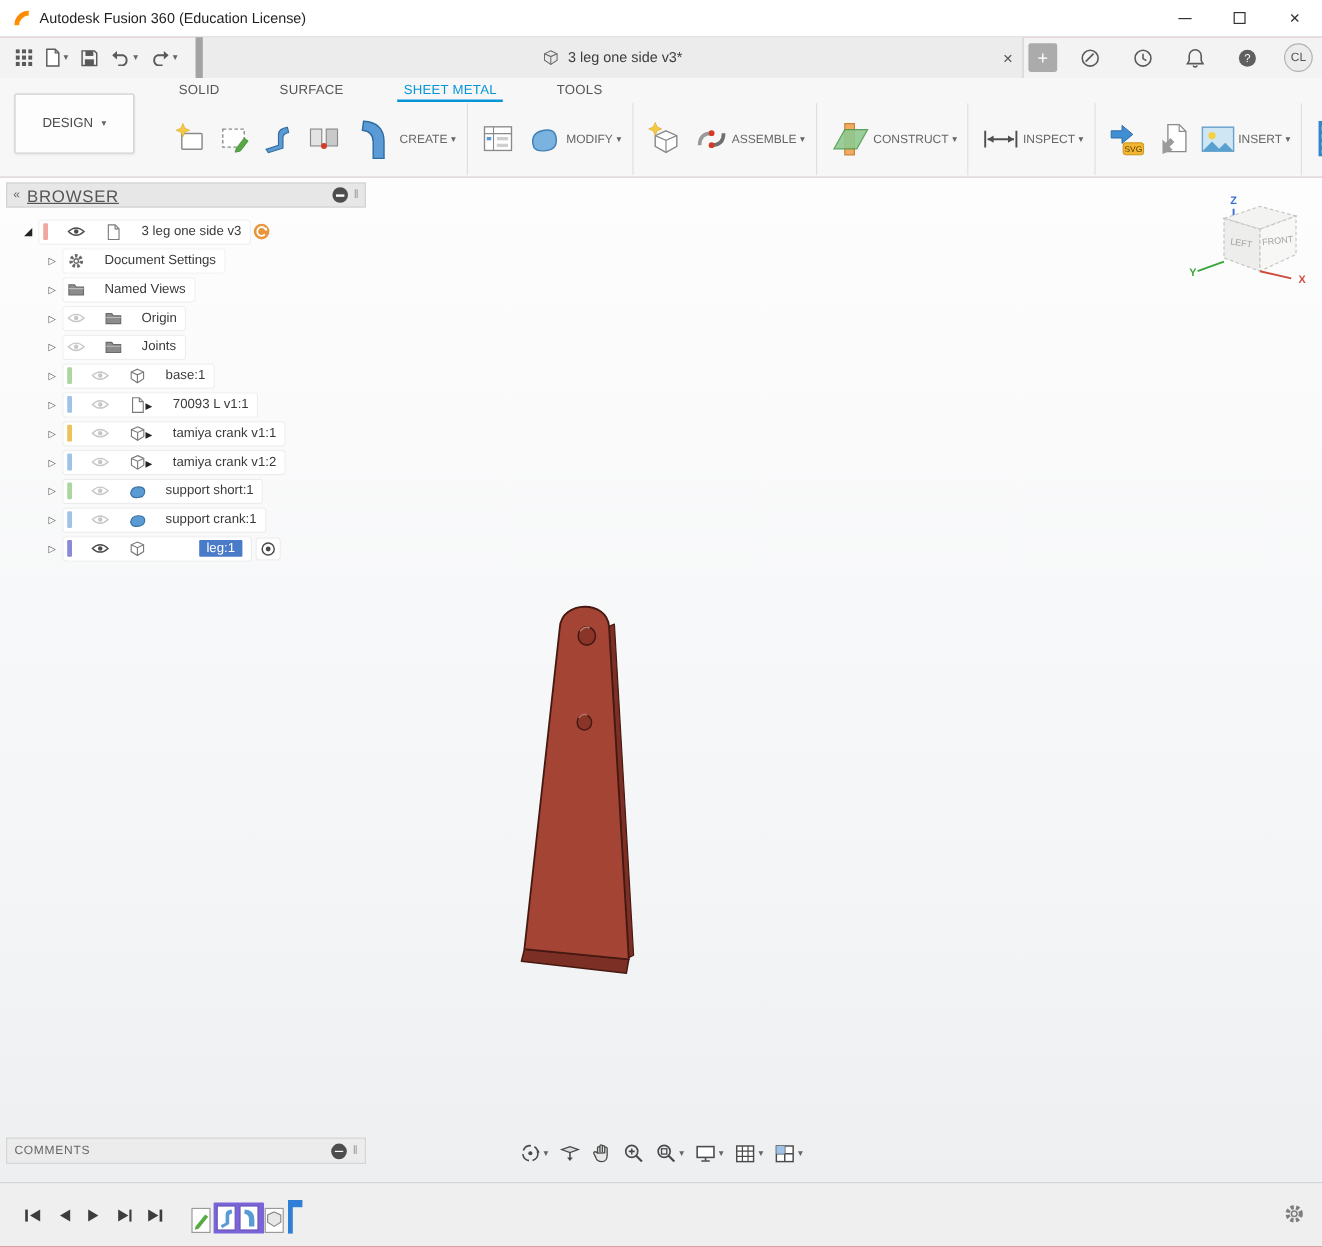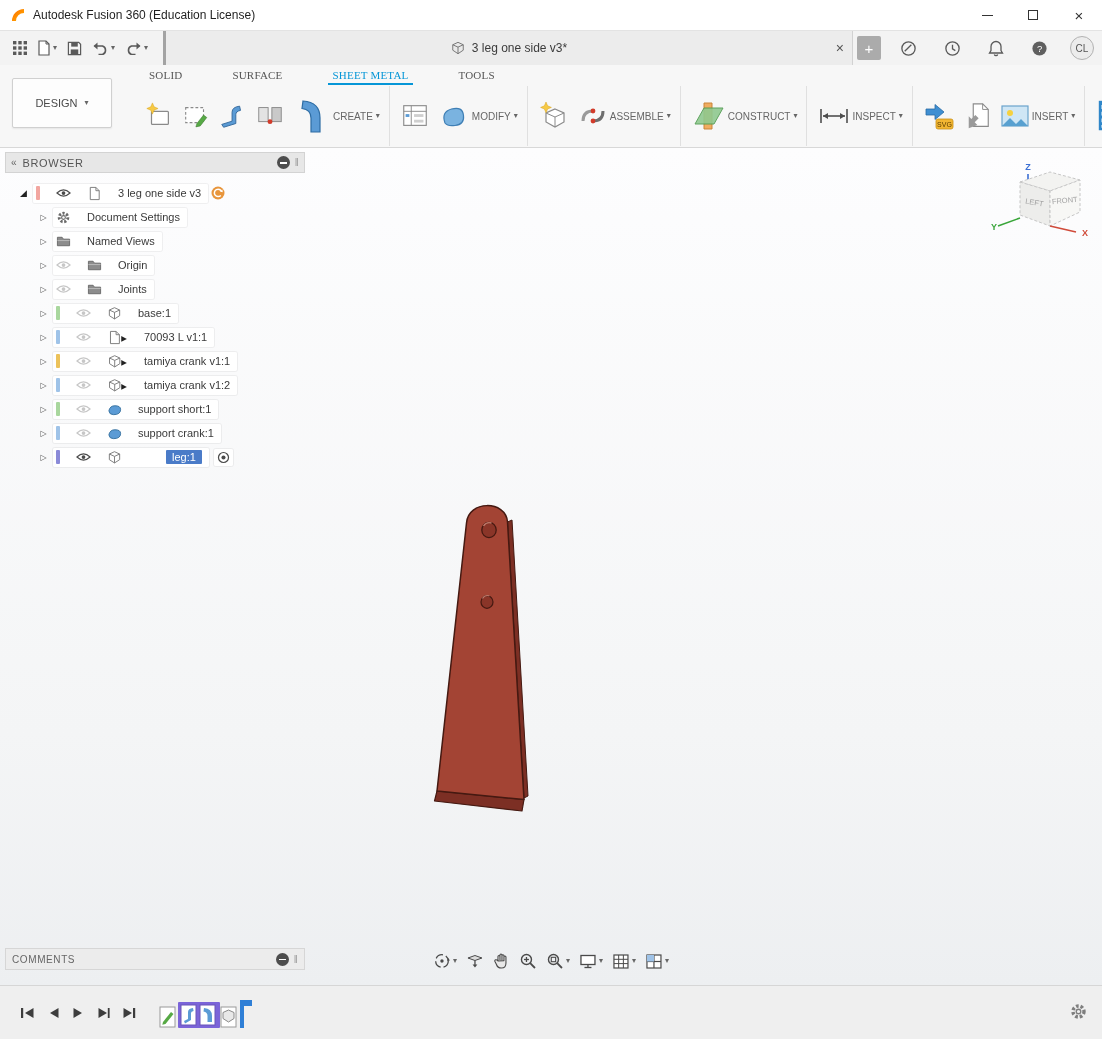--- a/index.html
+++ b/index.html
@@ -17,59 +17,59 @@
   .min-glyph { display:block; width:11px; height:0; border-bottom:1px solid #333; }
   .max-glyph { display:block; width:10px; height:10px; border:1px solid #333; }
 
   
   .appbar { position:absolute; top:31px; left:0; right:0; height:34px; background:#f3f3f3;
     display:flex; align-items:center; padding:0 8px; }
   .abtn { background:transparent; border:none; display:flex; align-items:center; gap:2px;
     padding:4px 5px; cursor:pointer; color:#5a5a5a; }
   .caret { font-size:8px; color:#666; line-height:1; }
   .tabstrip { flex:1; height:34px; margin-left:10px; background:#e2e2e2; display:flex; align-items:stretch; }
-  .doctab { flex:1; background:#ececec; border-left:3px solid #a3a3a3; border-right:1px solid #d2d2d2;
+  .doctab { flex:1; background:#ececec; border-left:6px solid #a3a3a3; border-right:1px solid #d2d2d2;
     display:flex; align-items:center; justify-content:center; position:relative; font-size:12px; color:#3c3c3c; gap:7px; }
   .doctab .closex { position:absolute; right:8px; top:50%; transform:translateY(-50%);
     background:none; border:none; font-size:14px; color:#555; cursor:pointer; line-height:1; }
   .newtab { width:24px; height:24px; margin:5px 4px; background:#ababab; color:#fff; border:none;
     font-size:15px; line-height:1; border-radius:2px; cursor:pointer; }
   .rightIcons { display:flex; align-items:center; gap:17px; margin-left:10px; }
   .avatar { width:24px; height:24px; border-radius:50%; background:#ececec; border:1px solid #b2b2b2;
     font-size:10px; color:#555; display:flex; align-items:center; justify-content:center; cursor:pointer; }
 
   
   .ribbon { position:absolute; top:65px; left:0; right:0; height:83px; background:#f7f7f7;
     border-bottom:1px solid #d8d8d8; }
   .design-btn { position:absolute; left:12px; top:13px; width:100px; height:50px; background:#fdfdfd;
     border:1px solid #d0d0d0; border-radius:2px; display:flex; align-items:center; justify-content:center;
     gap:7px; font-size:11px; color:#4a4a4a; cursor:pointer; box-shadow:0 1px 2px rgba(0,0,0,.07); }
   .ribbon-tabs { position:absolute; left:144px; top:1px; display:flex; gap:40px; font-size:11px; color:#555; }
-  .rtab { padding:3px 5px 4px; cursor:pointer; letter-spacing:.2px; background:none; border:none; color:#555; font-size:11px;font-family:Liberation Serif, serif; }
+  .rtab { padding:3px 5px 4px; cursor:pointer; letter-spacing:.2px; background:none; border:none; color:#555; font-size:11px; }
   .rtab.active { color:#0696d7; box-shadow:inset 0 -2px 0 #0696d7; }
   .ribbon-groups { position:absolute; left:134px; top:21px; height:60px; display:flex; }
   .rgroup { display:flex; flex-direction:row; align-items:center; padding:0 9px; }
   .rgroup + .rgroup { border-left:1px solid #e0e0e0; }
   .rtools { flex:1; display:flex; align-items:center; gap:5px; }
   .rtool { background:none; border:none; padding:1px; cursor:pointer; display:flex; align-items:center; }
   .rlabel { height:15px; font-size:10px; color:#666; display:flex; gap:3px; align-items:center; }
 
   
   .canvas { position:absolute; top:148px; left:0; width:1102px; height:837px;
     background:linear-gradient(180deg,#fdfdfe 0%, #f4f5f6 70%, #edeff1 100%); }
   .partsvg { position:absolute; inset:0; }
 
   
   .viewcube { position:absolute; right:8px; top:12px; width:104px; height:96px; cursor:pointer; }
 
   
   .browser { position:absolute; left:5px; top:4px; width:300px; font-size:11px; color:#3a3a3a; }
   .bheader { height:21px; background:#e7e7e7; border:1px solid #d3d3d3; display:flex; align-items:center;
     padding:0 5px; gap:6px; color:#555; }
-  .bheader .btitle { font-size:11px; letter-spacing:.6px; color:#555; }
+  .bheader .btitle { font-size:14px; letter-spacing:.6px; color:#555;text-decoration:underline; }
   .hsp { margin-left:auto; display:flex; align-items:center; gap:5px; }
   .circle-ctl { width:13px; height:13px; border-radius:50%; background:#4d4d4d; position:relative; border:none; cursor:pointer; }
   .circle-ctl::after { content:""; position:absolute; left:3px; right:3px; top:6px; height:1.5px; background:#fff; }
   .grip { color:#9a9a9a; font-size:10px; cursor:grab; }
   .brows { padding-top:8px; display:flex; flex-direction:column; }
   .brow { height:24px; display:flex; align-items:center; gap:3px; }
   .brow .tri { width:13px; text-align:center; color:#555; font-size:8px; cursor:pointer; background:none; border:none; }
   .brow.root .tri { margin-left:12px; color:#222; font-size:9px; }
   .brow.child .tri { margin-left:32px; }
   .chip { display:flex; align-items:center; gap:16px; background:rgba(255,255,255,.96); border-radius:2px;

